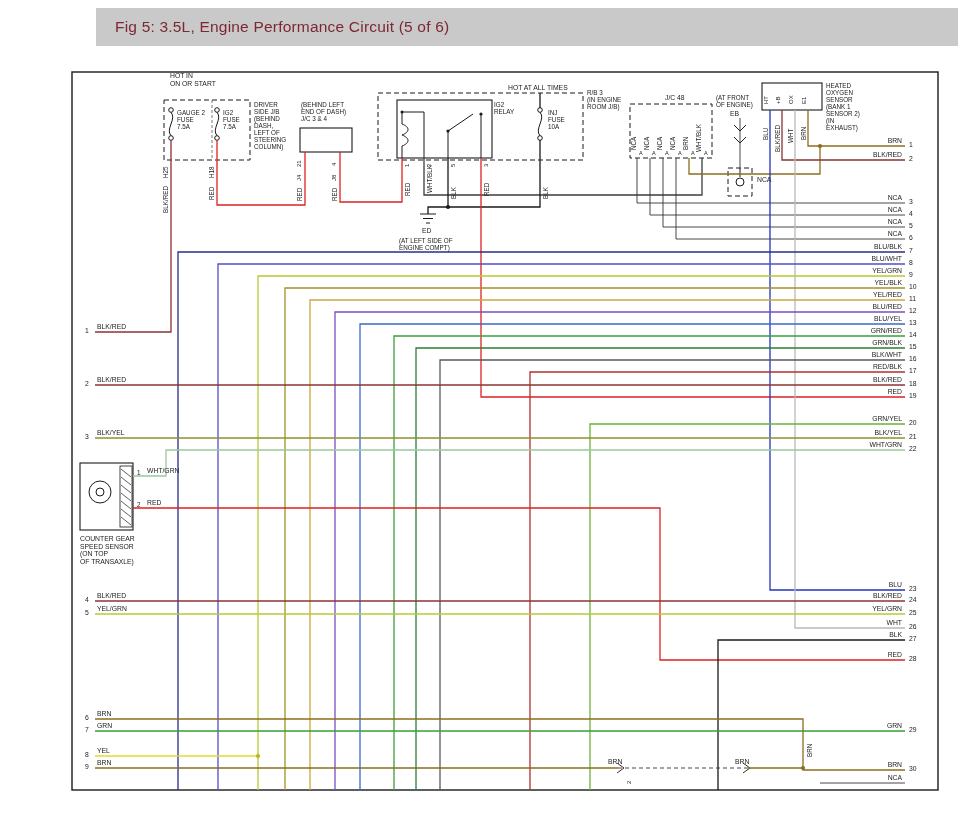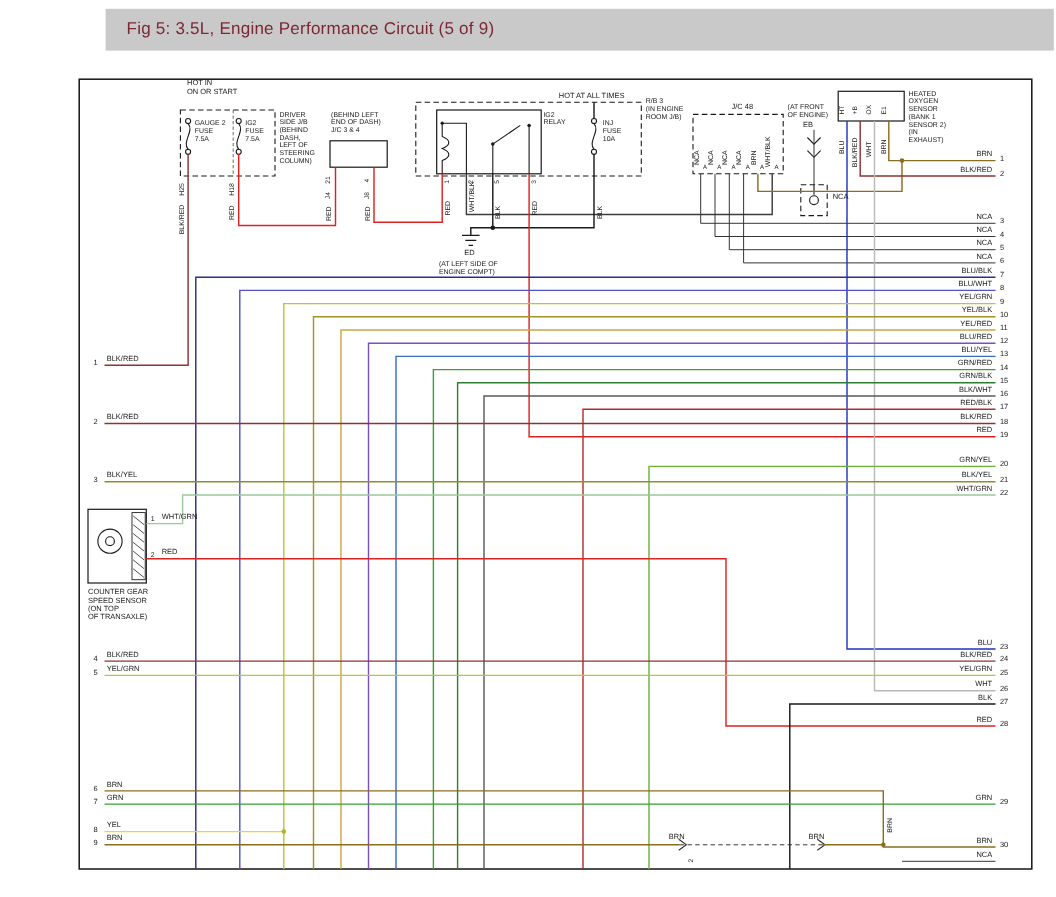--- a/index.html
+++ b/index.html
@@ -9,21 +9,21 @@
   #svg-layer{position:absolute;left:0;top:0;}
   #labels{position:absolute;left:0;top:0;width:960px;height:815px;}
   #labels span{position:absolute;white-space:pre-line;line-height:1.12;color:#1a1a1a;}
 </style>
 </head>
 <body>
 
 <div class="page">
 
   <div class="titlebar" style="background: rgb(201, 201, 201); color: rgb(125, 39, 51);">
-    <span>Fig 5: 3.5L, Engine Performance Circuit (5 of 9)</span>
+    <span>Fig 5: 3.5L, Engine Performance Circuit (5 of 6)</span>
   </div>
 
   <div>
     <svg id="svg-layer" width="960" height="815" viewBox="0 0 960 815">
 
       <g stroke="#1a1a1a" fill="none" stroke-width="1">
         <circle cx="171" cy="110" r="2.3"></circle>
           <circle cx="171" cy="138" r="2.3"></circle>
         <path d="M171,112.3 C177,119 165,129 171,135.7"></path>
       </g>

